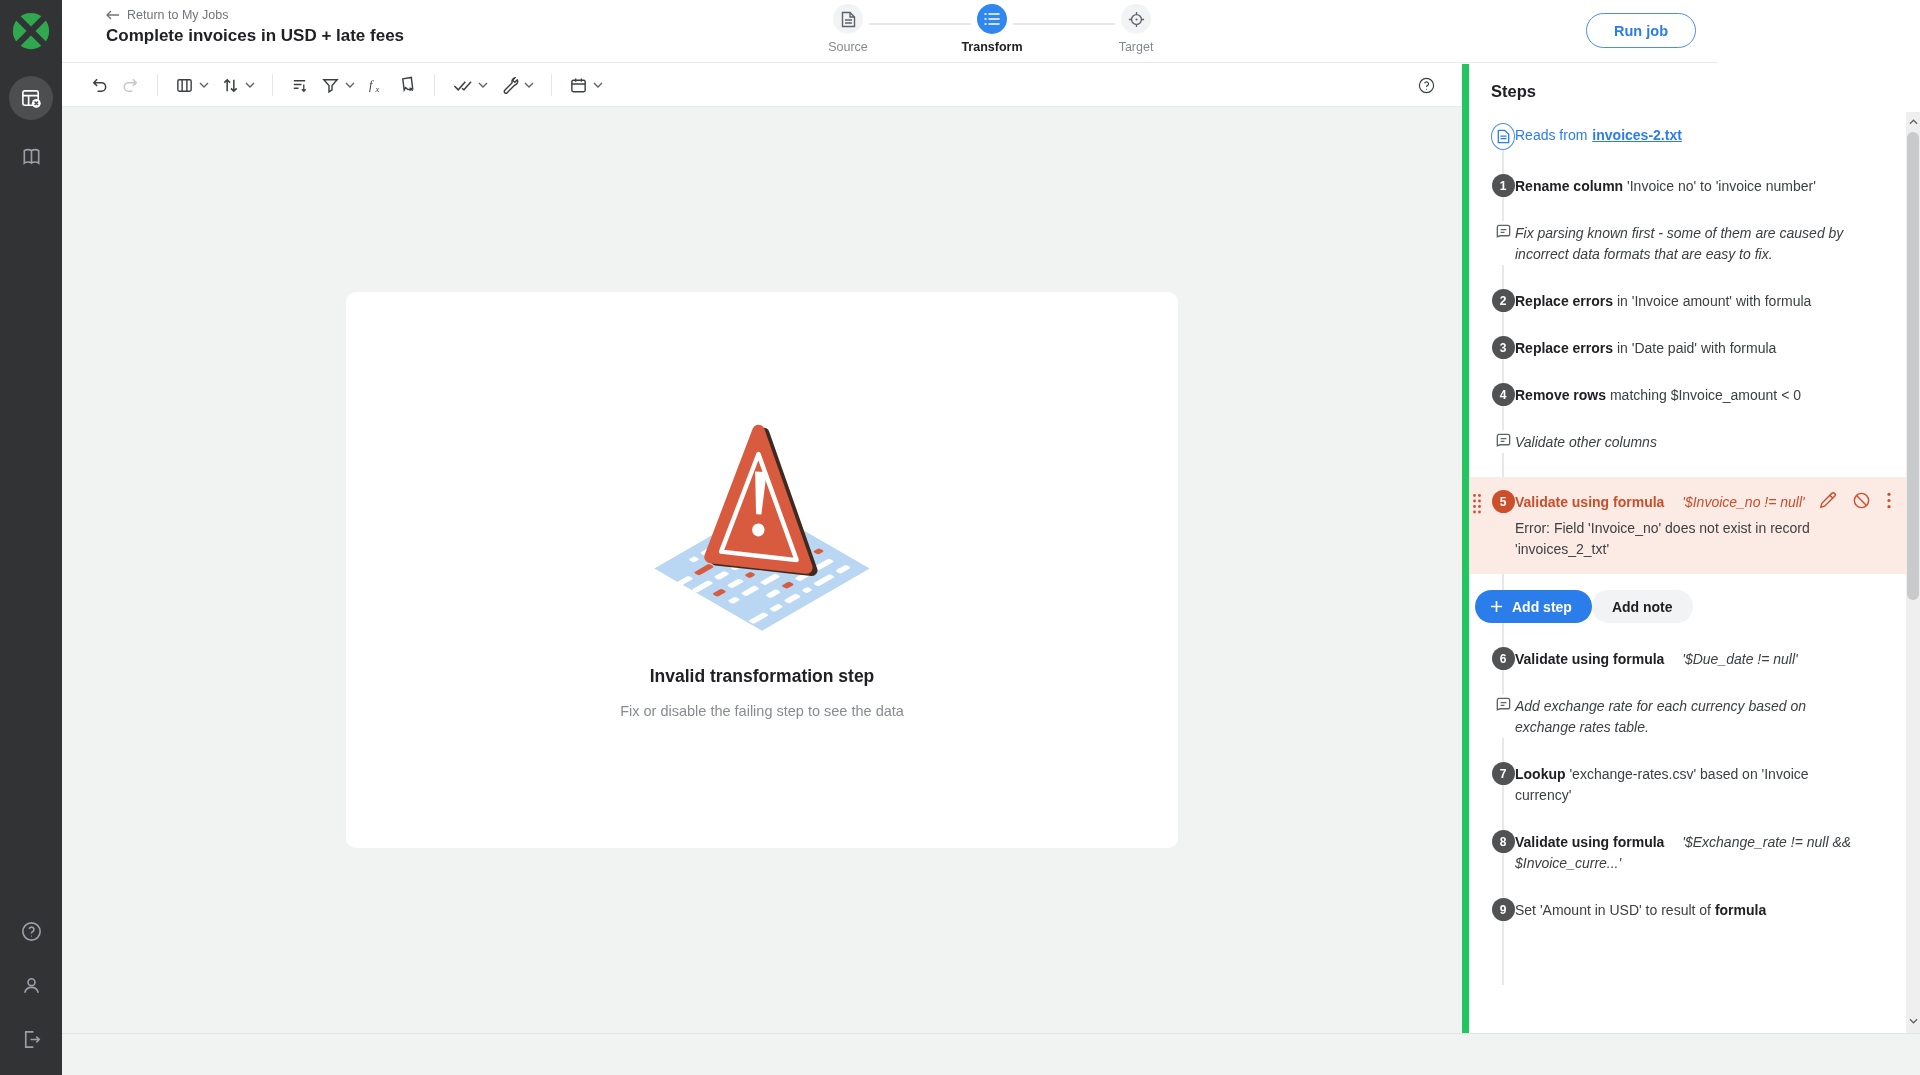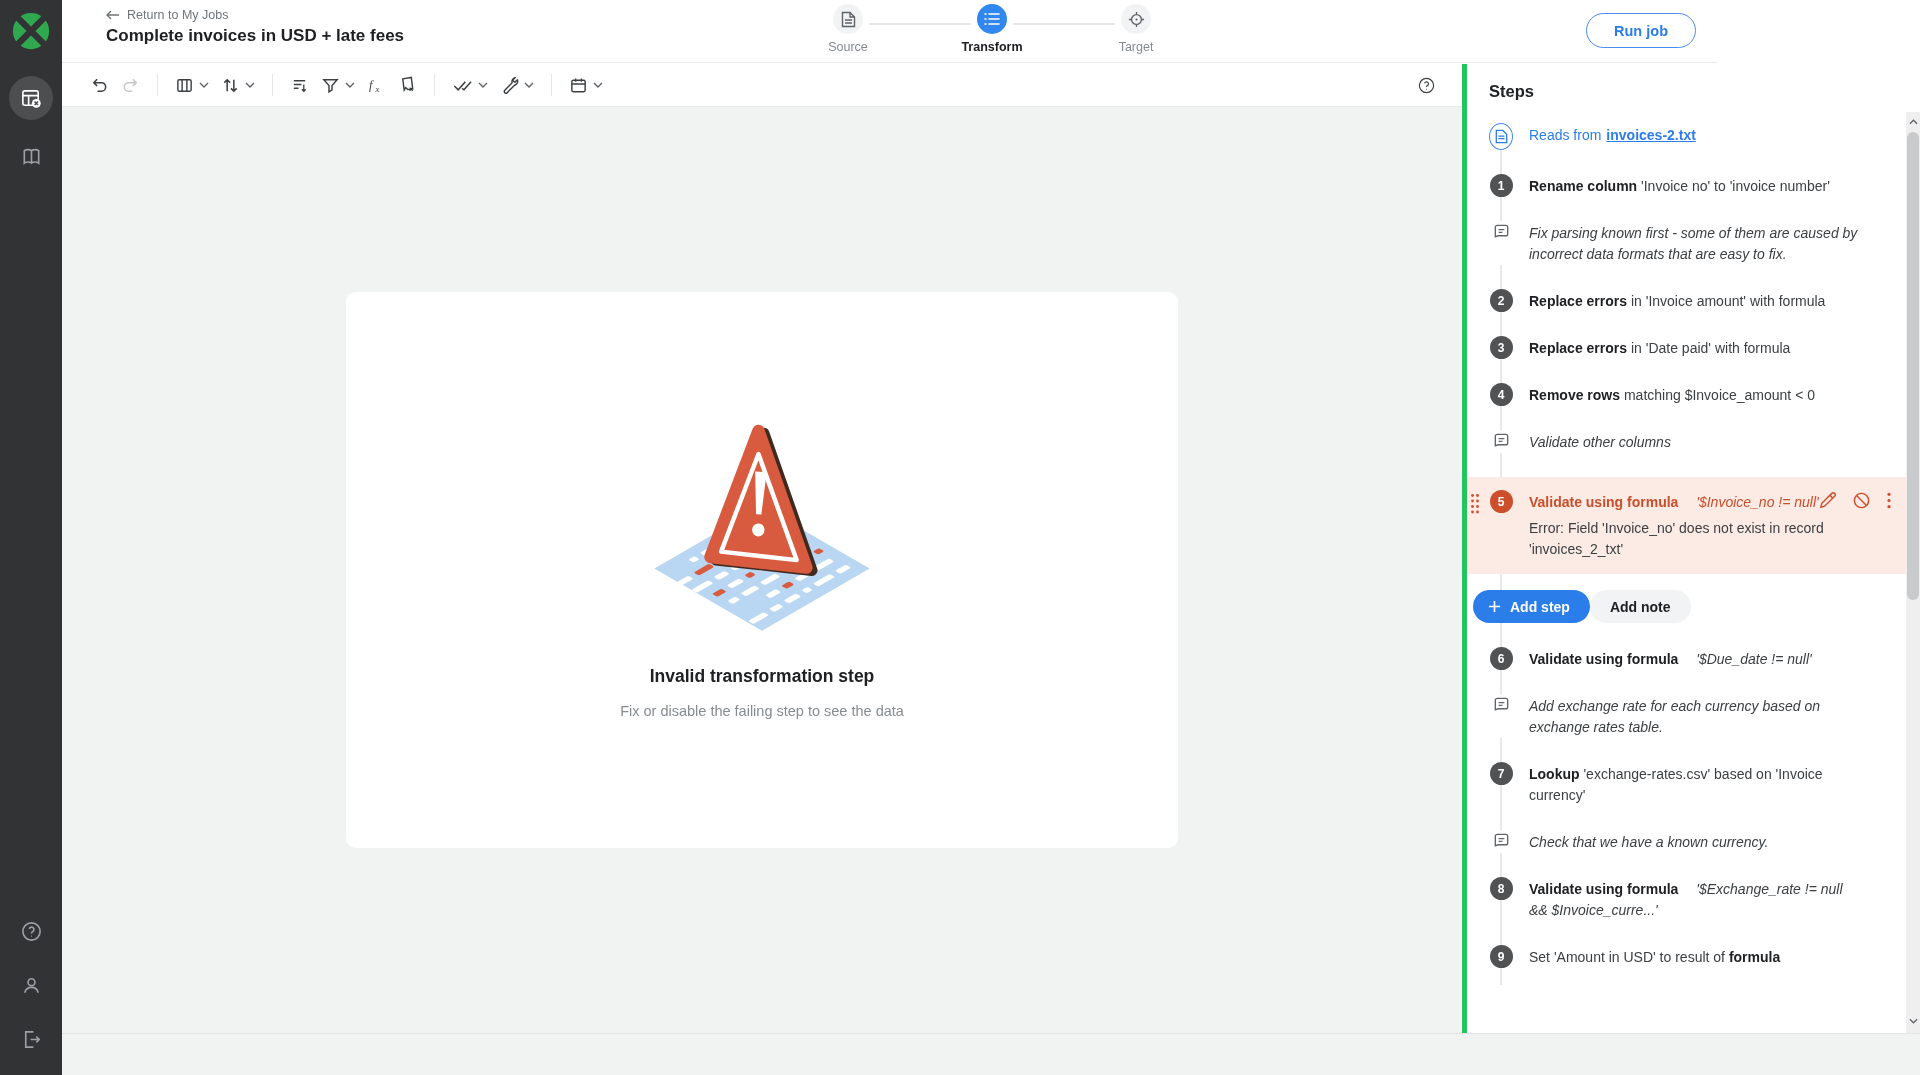--- a/index.html
+++ b/index.html
@@ -47,26 +47,26 @@
   .error-card { width:832px; height:556px; background:#fff; border-radius:10px;
     display:flex; flex-direction:column; align-items:center; justify-content:center; }
   .error-title { font-size:17.5px; font-weight:bold; color:#202124; margin-top:22px; }
   .error-sub { font-size:14.5px; color:#878c91; margin-top:16px; }
 
   .bottom-strip { position:absolute; left:62px; top:1033px; width:1858px; height:42px;
     background:#f1f2f2; border-top:1px solid #e2e4e4; z-index:6; }
 
   
   .steps-panel { position:absolute; left:1462px; top:64px; width:458px; height:969px; background:#fff;
-    border-left:5px solid #22c55e; z-index:3; overflow:hidden; }
+    border-left:7px solid #22c55e; z-index:3; overflow:hidden; }
   .steps-header { padding:18px 0 0 22px; font-size:16.5px; font-weight:bold; color:#202124; }
   .steps-list { position:relative; margin-top:22px; height:880px; overflow:hidden; }
   .vline { position:absolute; left:33px; top:8px; bottom:18px; width:1.5px; background:#e6e8ea; z-index:0; }
 
-  .srow { position:relative; display:flex; gap:16px; padding:0 55px 0 22px; margin-bottom:24px; z-index:1; cursor:pointer; }
+  .srow { position:relative; display:flex; gap:0; padding:0 55px 0 22px; margin-bottom:24px; z-index:1; cursor:pointer; }
   .marker { width:24px; flex-shrink:0; display:flex; justify-content:center; align-items:flex-start; }
   .num-circle { width:23px; height:23px; border-radius:50%; background:#515254; color:#fff;
     font-size:12px; font-weight:bold; display:flex; align-items:center; justify-content:center; }
   .src-circle { width:27px; height:27px; border-radius:50%; background:#fff; border:1.5px solid #4a8cf0;
     display:flex; align-items:center; justify-content:center; }
   .marker-note { background:#fff; padding:1px 0 3px; }
   .stext { font-size:14px; line-height:21px; color:#3c4043; padding-top:2px; max-width:345px; }
   .stext b { color:#202124; }
   .stext .formula { font-style:italic;padding-left:14px; }
   .srow.note .stext { font-style:italic; }
@@ -476,29 +476,20 @@
       <div class="stext">Add exchange rate for each currency based on exchange rates table.</div>
     </div>
 
     <div class="srow">
       <div class="marker">
           <div class="num-circle">7</div>
         </div>
       <div class="stext"><b>Lookup</b><span> 'exchange-rates.csv' based on 'Invoice currency'</span></div>
     </div>
 
-    <div class="srow note">
-      <div class="marker marker-note">
-        <svg width="19" height="19" viewBox="0 0 20 20" fill="#fff" stroke="#5f6368" stroke-width="1.4">
-          <path d="M3.5 15.5 V5.5 a2 2 0 0 1 2-2 h9 a2 2 0 0 1 2 2 v7 a2 2 0 0 1-2 2 H6.5 Z"></path>
-          <path d="M7 8 h6 M7 11 h4" fill="none"></path>
-        </svg>
-      </div>
-      <div class="stext">Check that we have a known currency.</div>
-    </div>
 
     <div class="srow">
       <div class="marker">
           <div class="num-circle">8</div>
         </div>
       <div class="stext"><b>Validate using formula</b><span class="formula"> '$Exchange_rate != null &amp;&amp; $Invoice_curre...'</span></div>
     </div>
 
     <div class="srow">
       <div class="marker">

